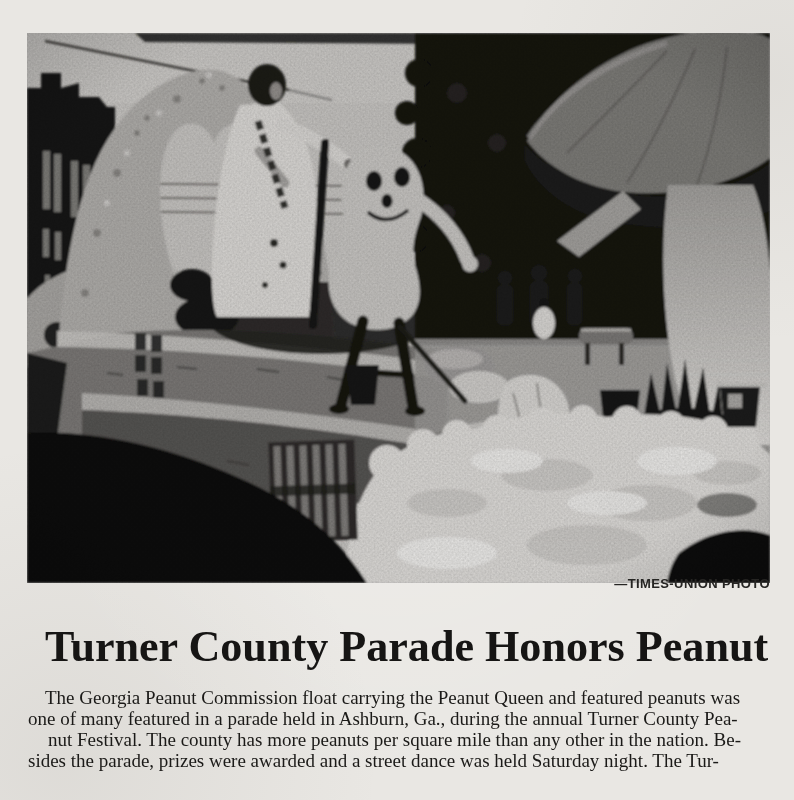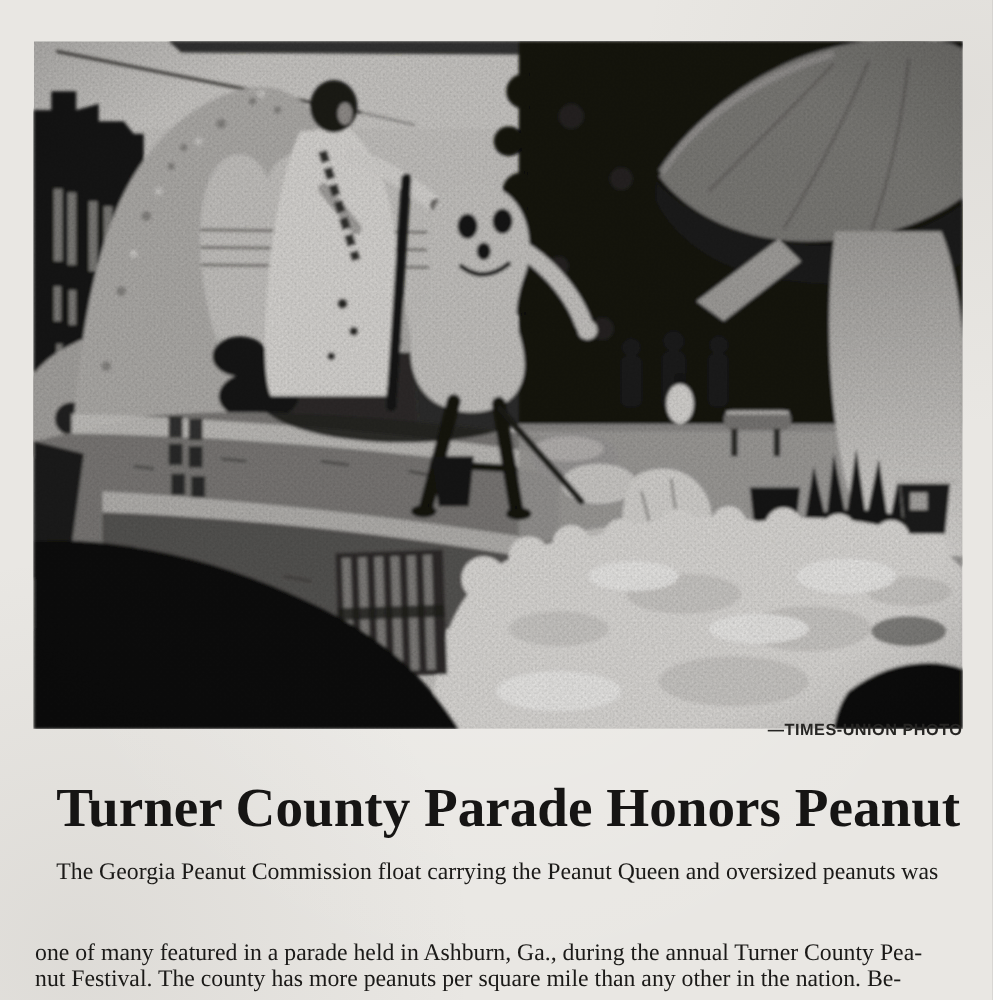--- a/index.html
+++ b/index.html
@@ -344,16 +344,17 @@
     <rect x="0" y="0" width="743" height="550" fill="url(#vig)"></rect>
   </g>
 </svg>
 </div>
 
 <div class="credit">—TIMES-UNION PHOTO</div>
 
 <h1 class="headline" style="transform: scaleX(1.00277);">Turner County Parade Honors Peanut</h1>
 
 <div class="body-col">
-  <div class="bline first" style="word-spacing: 0px;">The Georgia Peanut Commission float carrying the Peanut Queen and oversized peanuts was</div>
-  <div class="bline" style="word-spacing: 0px; margin-top: 44px;">one of many featured in a parade held in Ashburn, Ga., during the annual Turner County Pea-</div>
-  <div class="bline" style="word-spacing: 0px;">nut Festival. The county has more peanuts per square mile than any other in the nation. Be-</div>
+  <div class="bline first" style="word-spacing: 0px;">The Georgia Peanut Commission float carrying the Peanut Queen and featured peanuts was</div>
+  <div class="bline" style="word-spacing: 0px;">one of many featured in a parade held in Ashburn, Ga., during the annual Turner County Pea-</div>
+  <div class="bline" style="word-spacing: 0px; margin-left: 20px;">nut Festival. The county has more peanuts per square mile than any other in the nation. Be-</div>
+  <div class="bline" style="word-spacing: 0px;">sides the parade, prizes were awarded and a street dance was held Saturday night. The Tur-</div>
 </div>
 
 </body></html>

